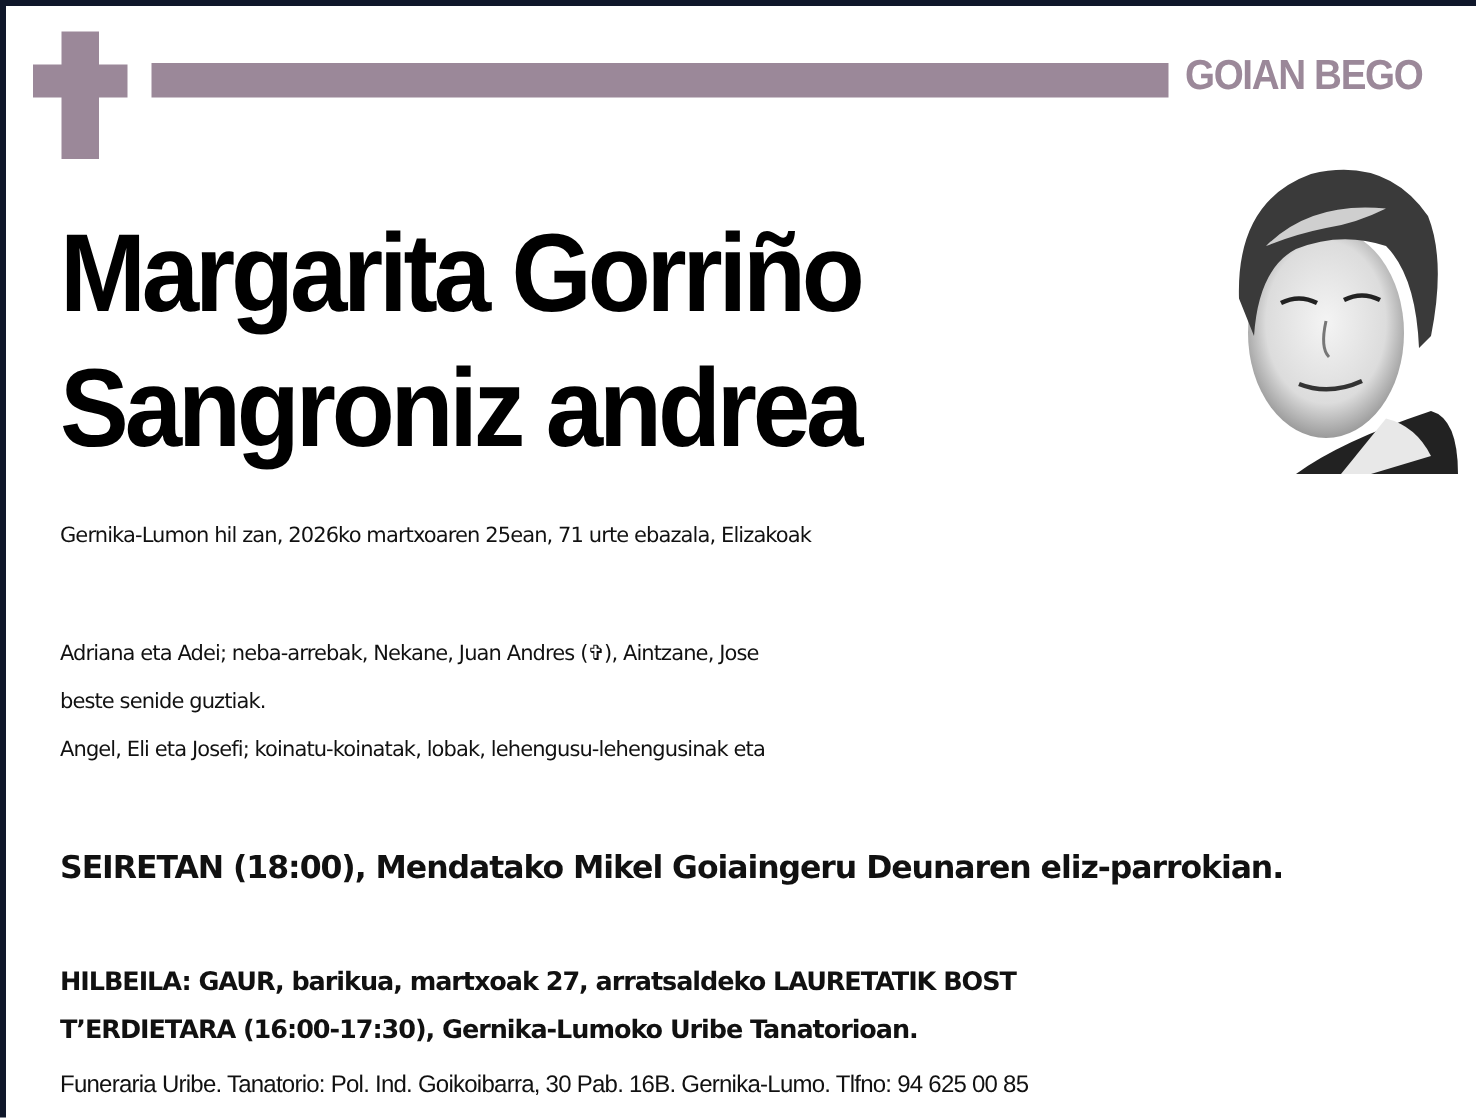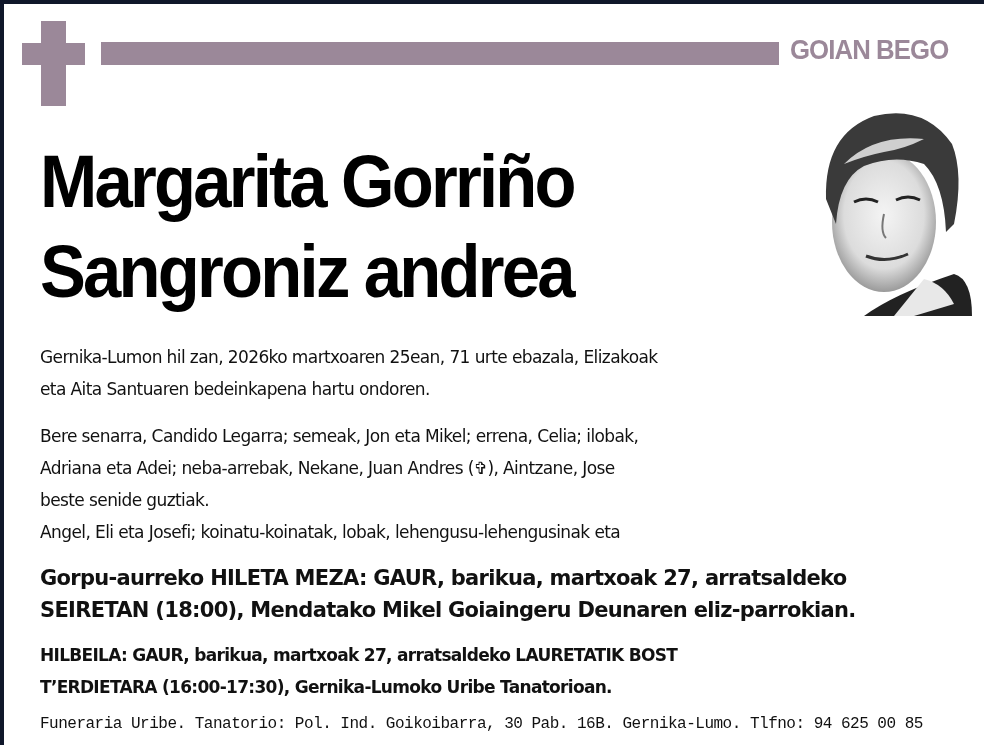--- a/index.html
+++ b/index.html
@@ -20,30 +20,30 @@
     position: absolute; left: 36px; top: 133px;
     font-family: "Liberation Sans", sans-serif; font-weight: bold;
     font-size: 74px; line-height: 90px; letter-spacing: -3px; color: #000;
     transform: scaleX(0.93); transform-origin: left top;
   }
   .photo {
     position: absolute; left: 800px; top: 100px; width: 168px; height: 212px; background: #fff; overflow: hidden;
   }
   .text {
     position: absolute; left: 36px; width: 930px;
-    font-family: "DejaVu Sans", sans-serif; color: #111; font-size: 17px; line-height: 32px;
+    font-family: "DejaVu Sans", sans-serif; color: #111; font-size: 14px; line-height: 32px;
     letter-spacing: -0.6px;
   }
   .p1 { top: 337px; }
   .p2 { top: 416px; }
   .p3 { top: 558px; font-weight: bold; font-size: 21px; letter-spacing: -0.7px; }
   .p4 { top: 635px; font-weight: bold; font-size: 17px; letter-spacing: -0.7px; }
   .footer {
     position: absolute; left: 36px; top: 711px;
-    font-family: Liberation Mono, monospace; font-size: 16px; letter-spacing: -0.5px; color: #111;
+    font-family: Liberation Sans, sans-serif; font-size: 16px; letter-spacing: -0.5px; color: #111;
   }
   .line { display: block; white-space: nowrap; }
 </style>
 </head>
 <body>
 
 <div class="frame">
   <div class="cross-v"></div>
   <div class="cross-h"></div>
   <div class="rule-bar"></div>
@@ -70,32 +70,29 @@
       <path d="M40 60 Q70 30 120 35 Q100 45 80 48 Q60 52 40 60 Z" fill="#cfcfcf"></path>
       <path d="M50 98 Q62 92 74 98" stroke="#222" stroke-width="3" fill="none"></path>
       <path d="M92 96 Q104 90 116 96" stroke="#222" stroke-width="3" fill="none"></path>
       <path d="M80 110 Q76 128 82 134" stroke="#777" stroke-width="2" fill="none"></path>
       <path d="M62 152 Q82 160 104 150" stroke="#333" stroke-width="3" fill="none"></path>
     </svg>
   </div>
 
   <div class="text p1">
     <span class="line">Gernika-Lumon hil zan, 2026ko martxoaren 25ean, 71 urte ebazala, Elizakoak</span>
-    <span class="line">eta Aita Santuaren bedeinkapena hartu ondoren.</span>
   </div>
 
   <div class="text p2">
-    <span class="line">Bere senarra, Candido Legarra; semeak, Jon eta Mikel; errena, Celia; ilobak,</span>
     <span class="line">Adriana eta Adei; neba-arrebak, Nekane, Juan Andres (✞), Aintzane, Jose</span>
     <span class="line">beste senide guztiak.</span>
     <span class="line">Angel, Eli eta Josefi; koinatu-koinatak, lobak, lehengusu-lehengusinak eta</span>
   </div>
 
   <div class="text p3">
-    <span class="line">Gorpu-aurreko HILETA MEZA: GAUR, barikua, martxoak 27, arratsaldeko</span>
     <span class="line">SEIRETAN (18:00), Mendatako Mikel Goiaingeru Deunaren eliz-parrokian.</span>
   </div>
 
   <div class="text p4">
     <span class="line">HILBEILA: GAUR, barikua, martxoak 27, arratsaldeko LAURETATIK BOST</span>
     <span class="line">T’ERDIETARA (16:00-17:30), Gernika-Lumoko Uribe Tanatorioan.</span>
   </div>
 
   <div class="footer">Funeraria Uribe. Tanatorio: Pol. Ind. Goikoibarra, 30 Pab. 16B. Gernika-Lumo. Tlfno: 94 625 00 85</div>
 </div>

